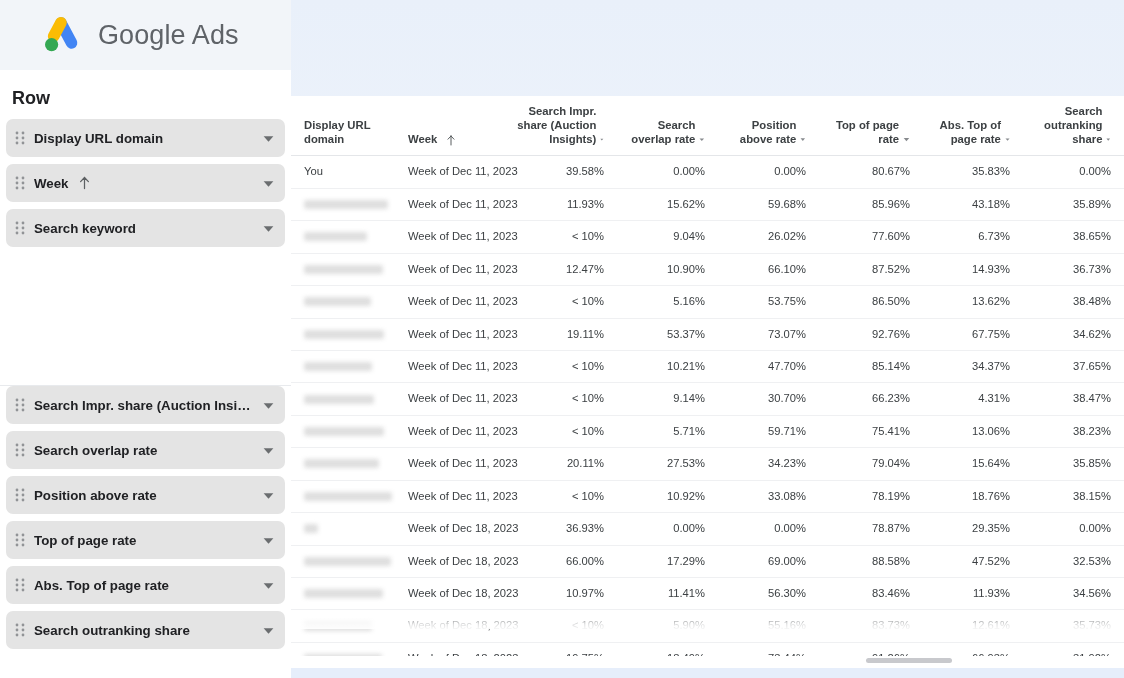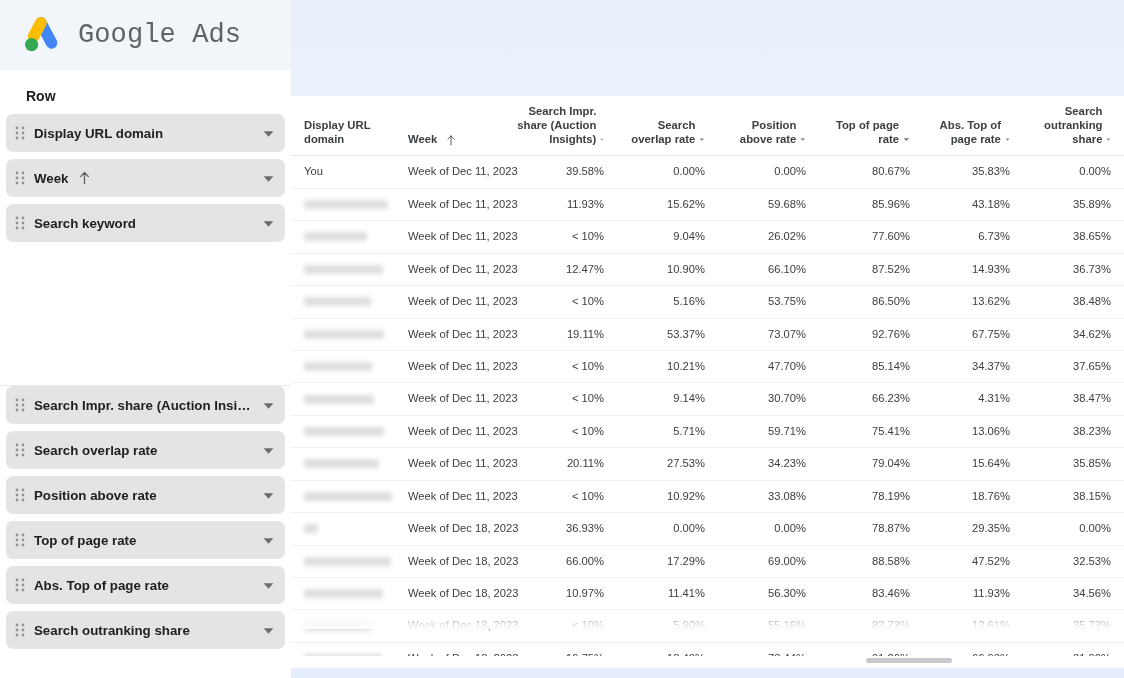--- a/index.html
+++ b/index.html
@@ -18,38 +18,37 @@
   
   #sidebar {
     position: absolute; left: 0; top: 0;
     width: 291px; height: 678px;
     background: #ffffff;
   }
   #logo-bar {
     height: 70px; width: 291px;
     background: #f2f5f9;
     display: flex; align-items: center;
-    padding-left: 20px;
-    font-family: Liberation Mono, monospace;
+    padding-left: 40px;
   }
   #logo-mark { width: 44px; height: 40px; flex: none; }
   #logo-text {
     margin-left: 14px;
     font-size: 27px;
     color: #5f6368;
     letter-spacing: .1px;
     white-space: nowrap;
   }
   #logo-text .ads { color: #5f6368; }
 
   .section-title {
-    font-size: 14px;
+    font-size: 18px;
     font-weight: bold;
     color: #202124;
-    padding: 16px 0 10px 26px;
+    padding: 16px 0 10px 12px;
   }
   #row-section { padding-top: 2px; }
   .chip {
     position: relative;
     height: 38px;
     margin: 0 6px 7px 6px;
     background: #e4e4e4;
     border-radius: 7px;
     display: flex; align-items: center;
     padding: 0 10px 0 9px;

